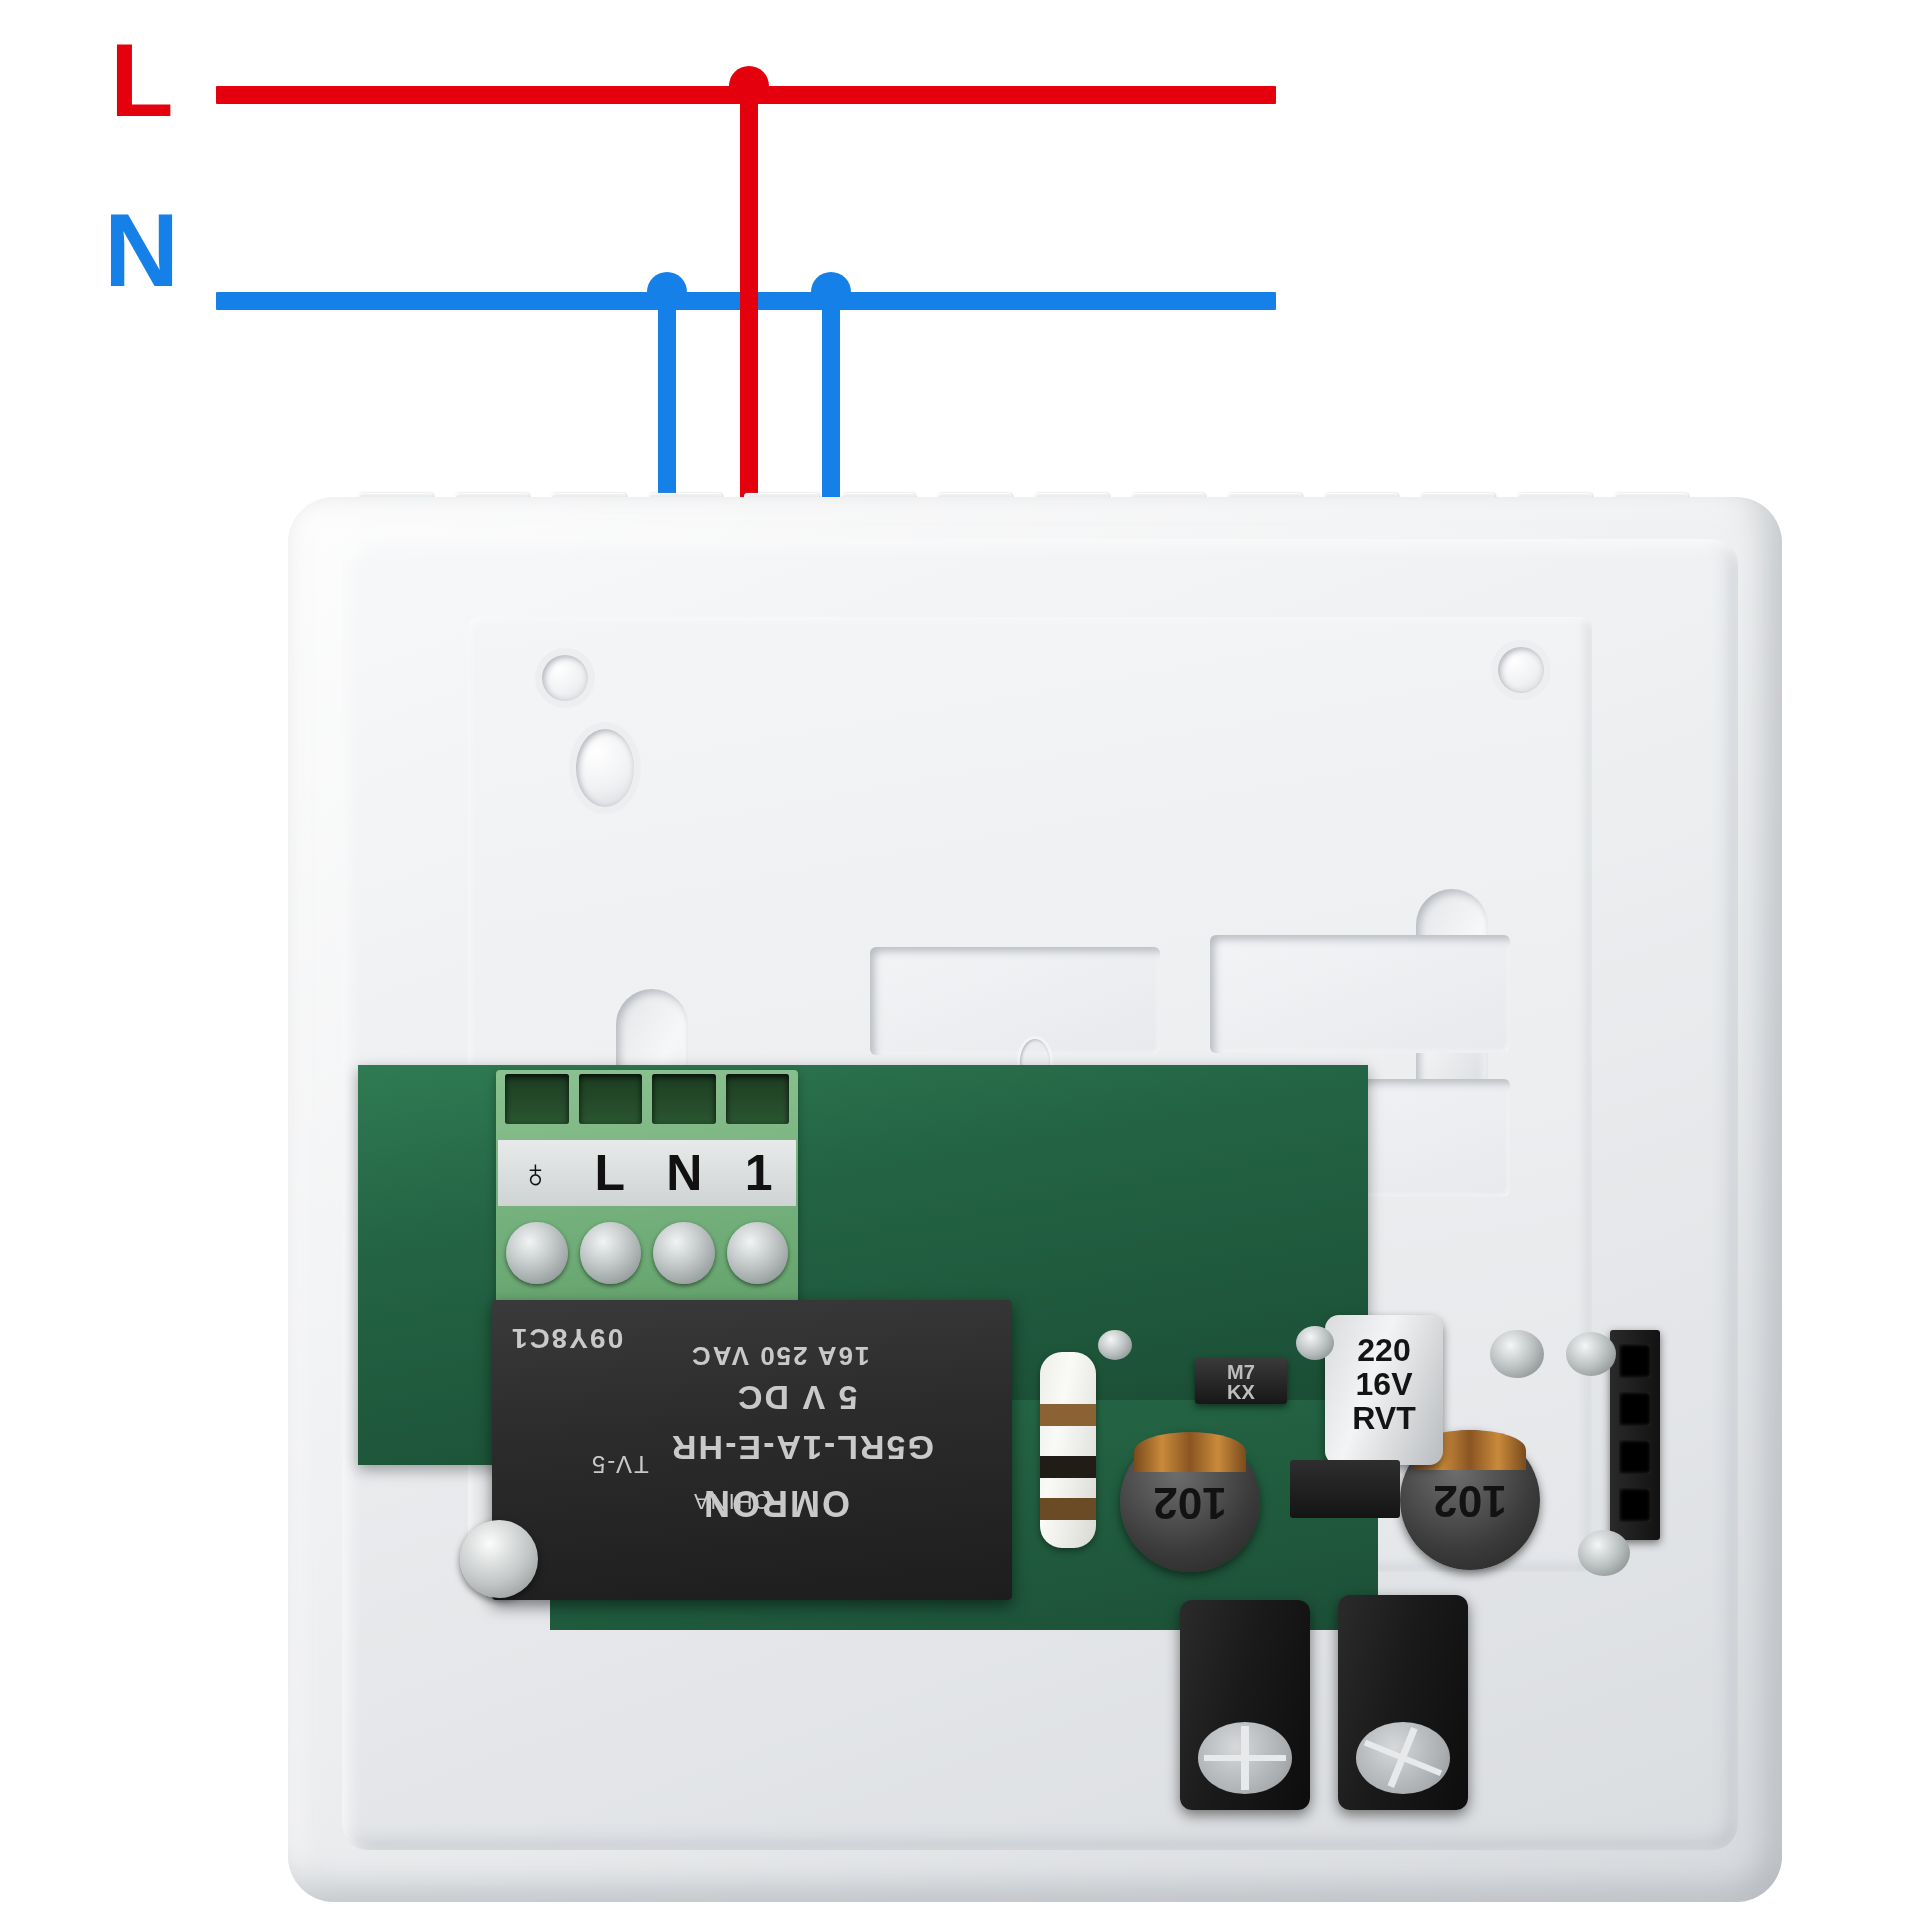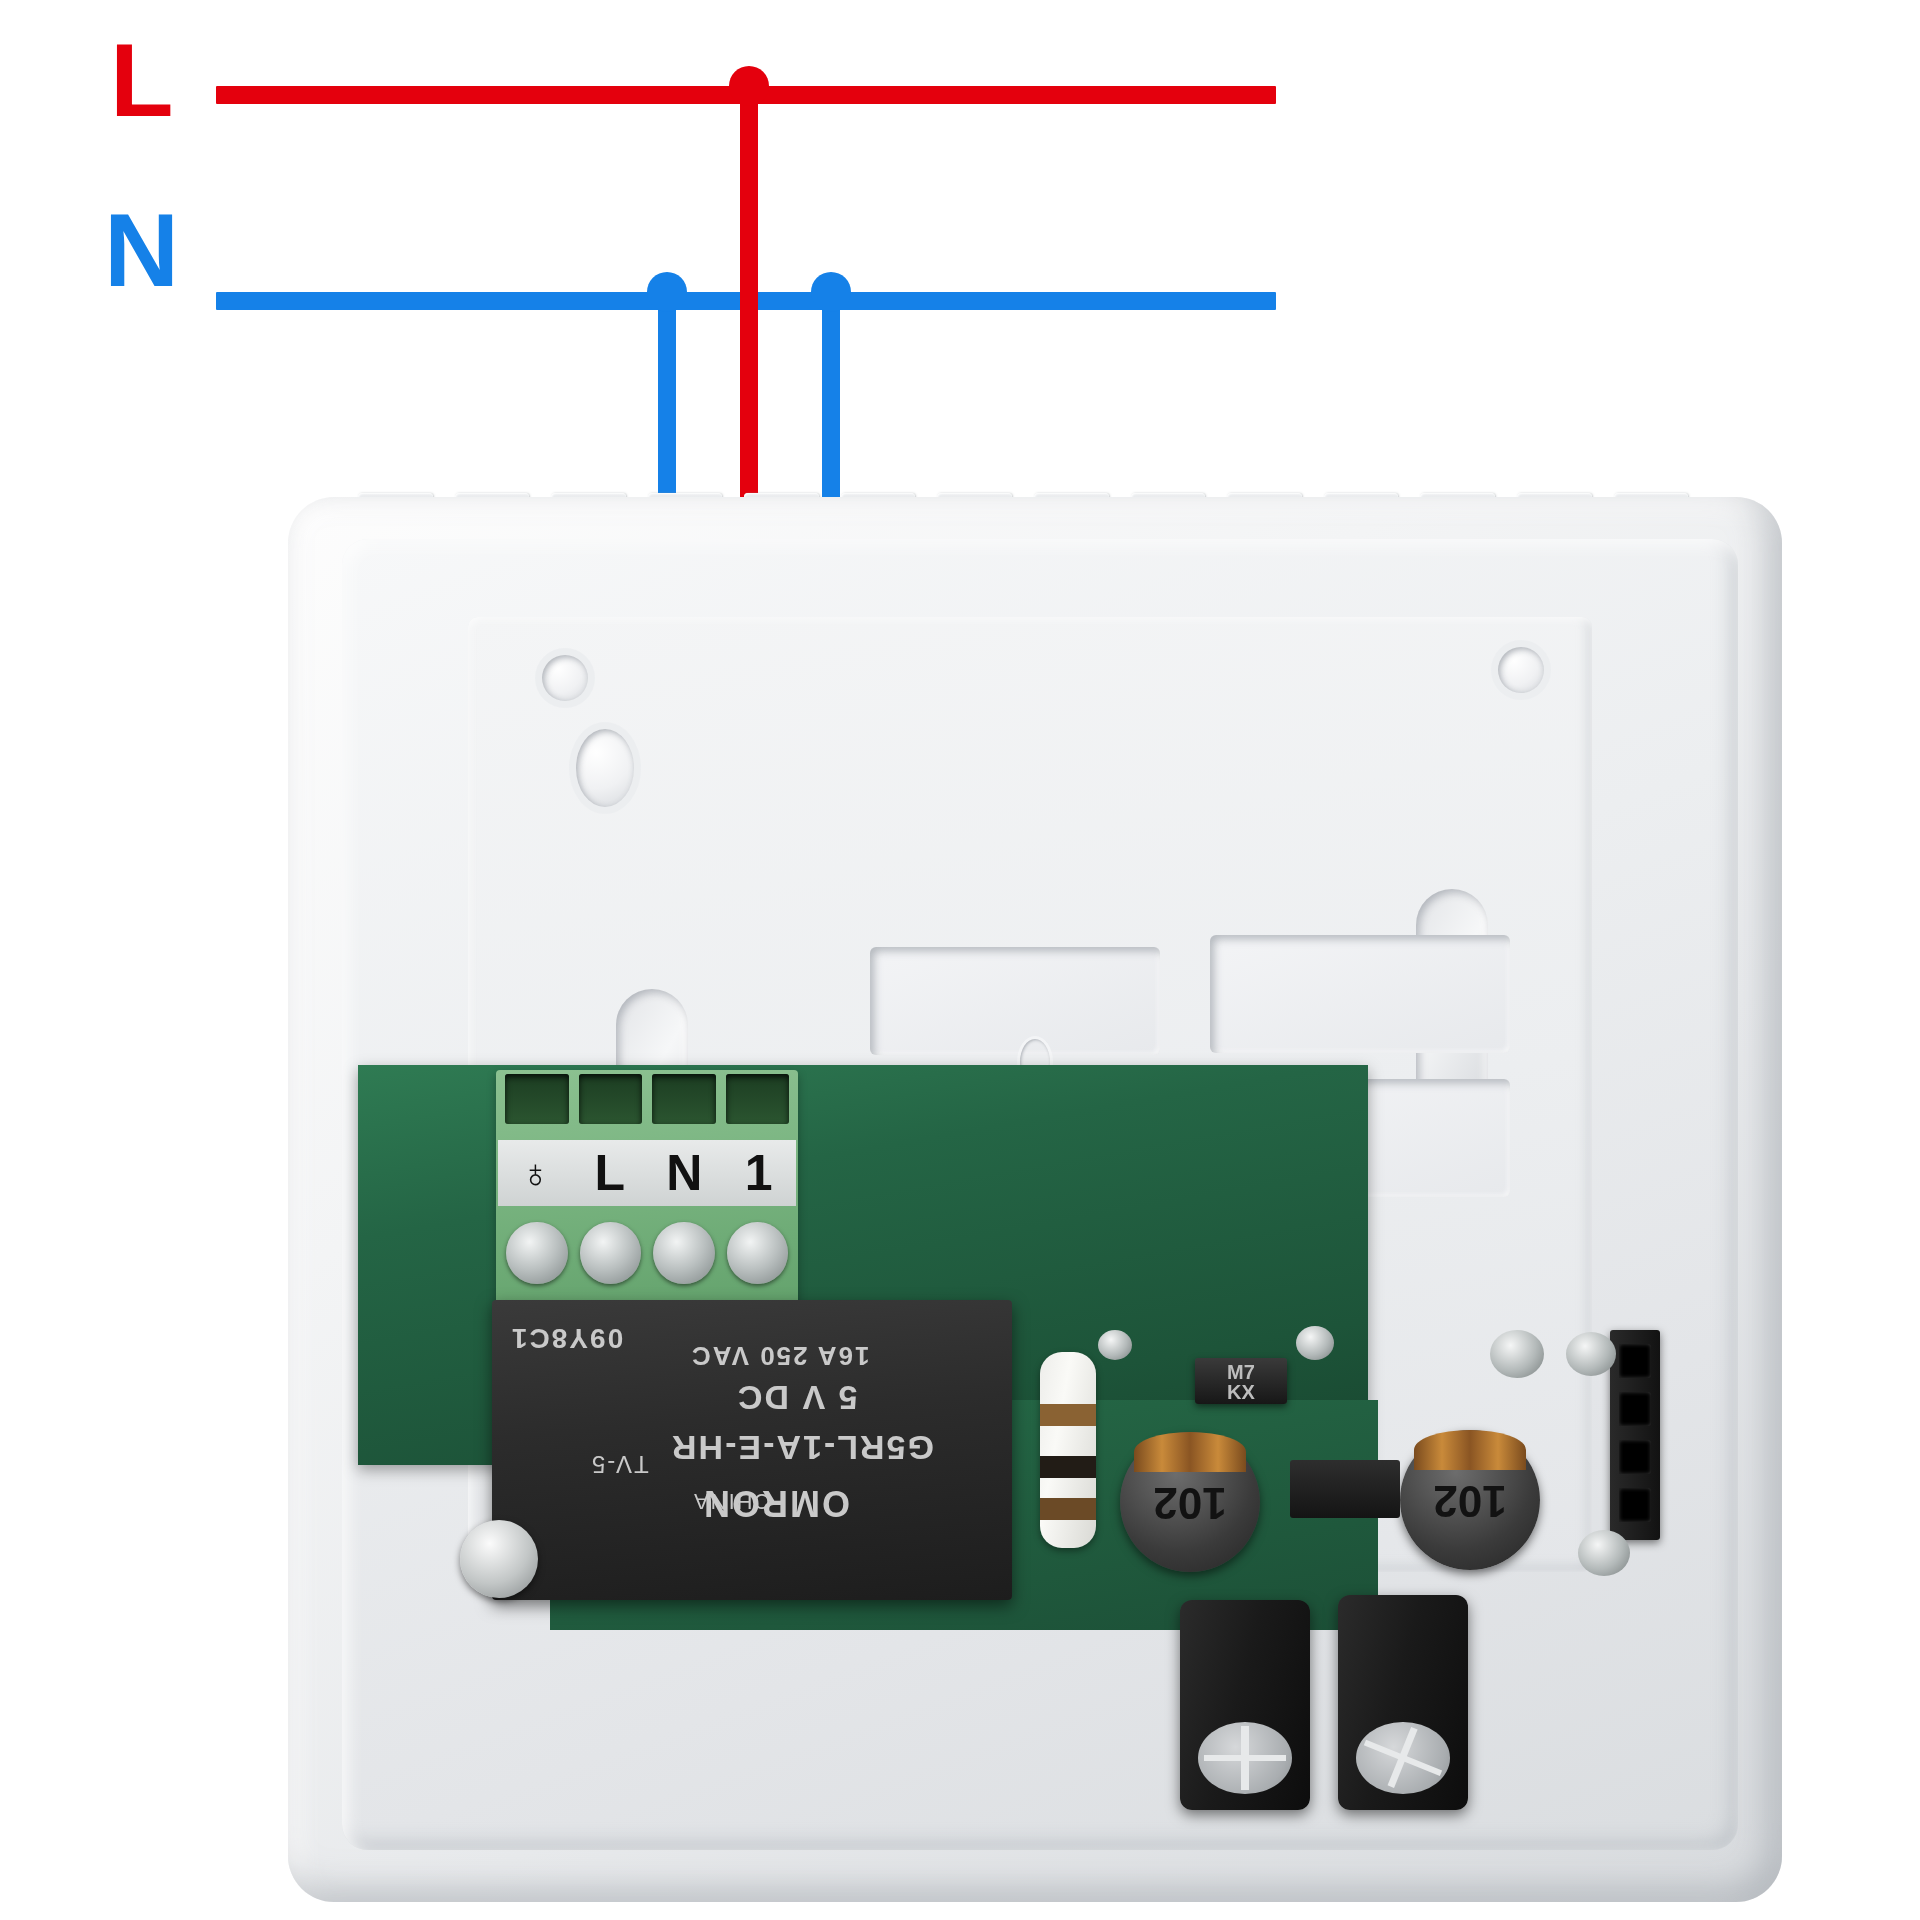--- a/index.html
+++ b/index.html
@@ -277,20 +277,27 @@
 
   <div class="comp" id="ind-1">
     <div class="ind-coil"></div>
     <div class="ind-code">102</div>
   </div>
   <div class="comp" id="ind-2">
     <div class="ind-coil"></div>
     <div class="ind-code">102</div>
   </div>
 
+  <div class="comp" id="cap-220">
+    <div class="lbl">
+      <div>220</div>
+      <div>16V</div>
+      <div>RVT</div>
+    </div>
+  </div>
 
   <div class="comp" id="cap-big-1">
     <div class="cap-top">
       <div class="cap-cross" style="left:46%;top:6%;width:8%;height:88%;"></div>
       <div class="cap-cross2" style="left:6%;top:46%;width:88%;height:8%;"></div>
     </div>
   </div>
   <div class="comp" id="cap-big-2">
     <div class="cap-top">
       <div class="cap-cross" style="left:46%;top:6%;width:8%;height:88%;transform:rotate(22deg);"></div>

